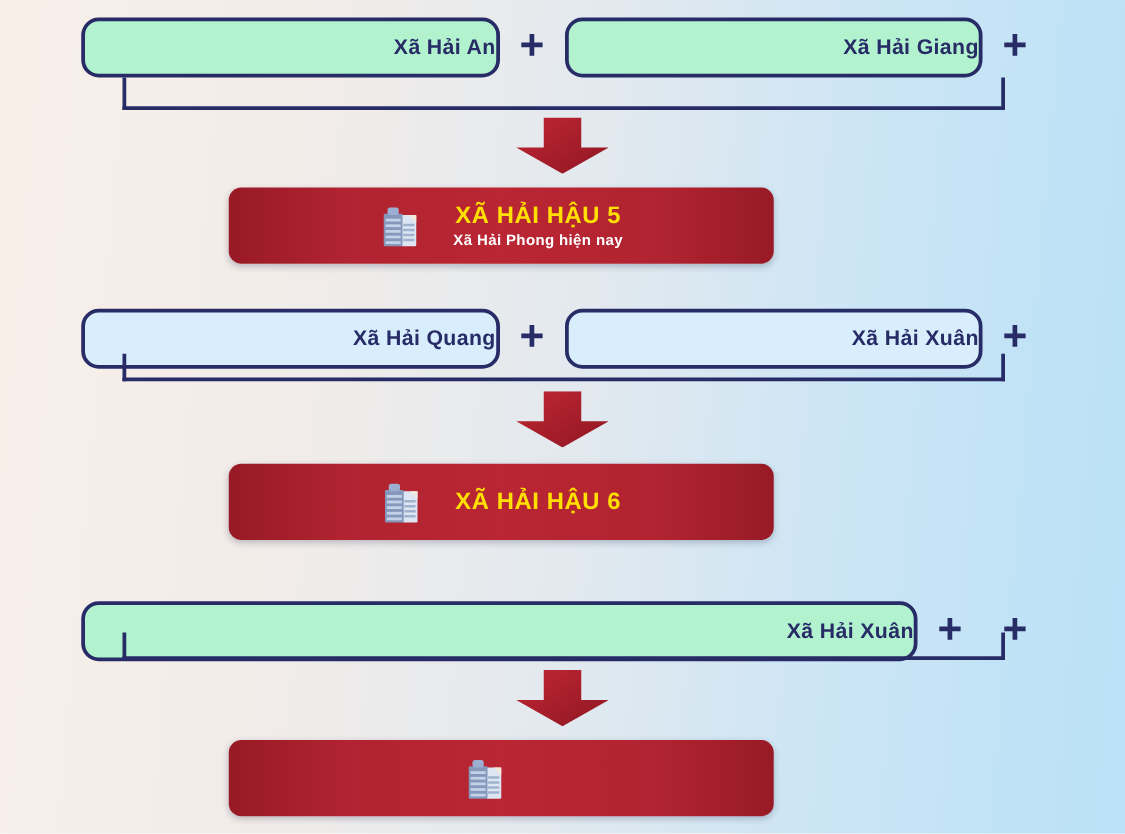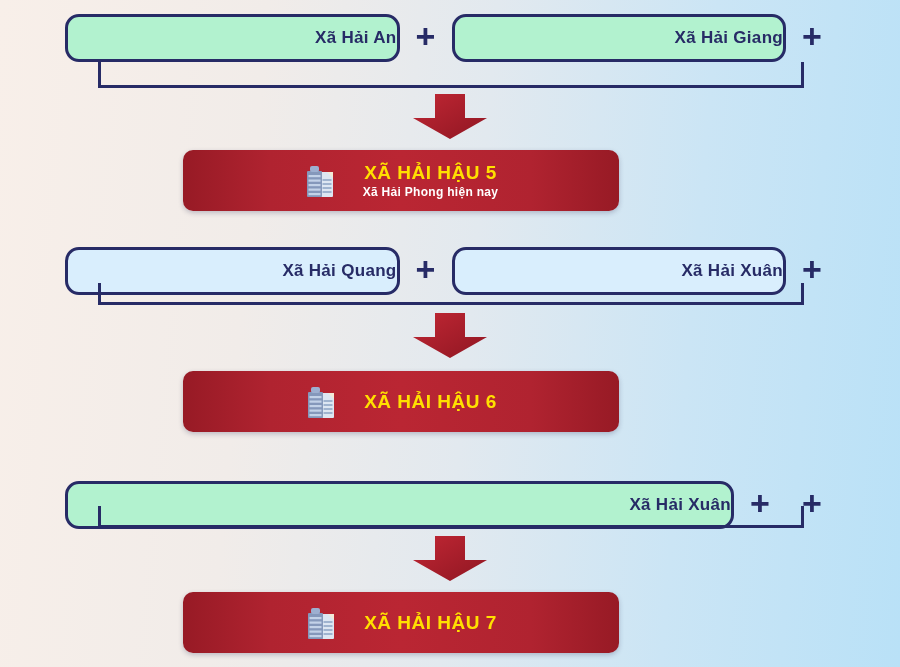--- a/index.html
+++ b/index.html
@@ -159,17 +159,16 @@
       <rect x="18.5" y="28" width="9" height="2" fill="#9fb3cf"></rect>
       <rect x="3" y="8" width="15" height="26" rx="1" fill="#8598bb"></rect>
       <rect x="6" y="3" width="9" height="6" rx="2" fill="#9dafd0"></rect>
       <rect x="4.5" y="12" width="12" height="2.2" fill="#c3d2e8"></rect>
       <rect x="4.5" y="16.5" width="12" height="2.2" fill="#c3d2e8"></rect>
       <rect x="4.5" y="21" width="12" height="2.2" fill="#c3d2e8"></rect>
       <rect x="4.5" y="25.5" width="12" height="2.2" fill="#c3d2e8"></rect>
       <rect x="4.5" y="30" width="12" height="2.2" fill="#c3d2e8"></rect>
     </svg>
     <div class="banner-text">
-      <span class="banner-title">XÃ HẢI HẬU 7</span>
     </div>
   </div>
 
 </div>
 
 </body></html>

